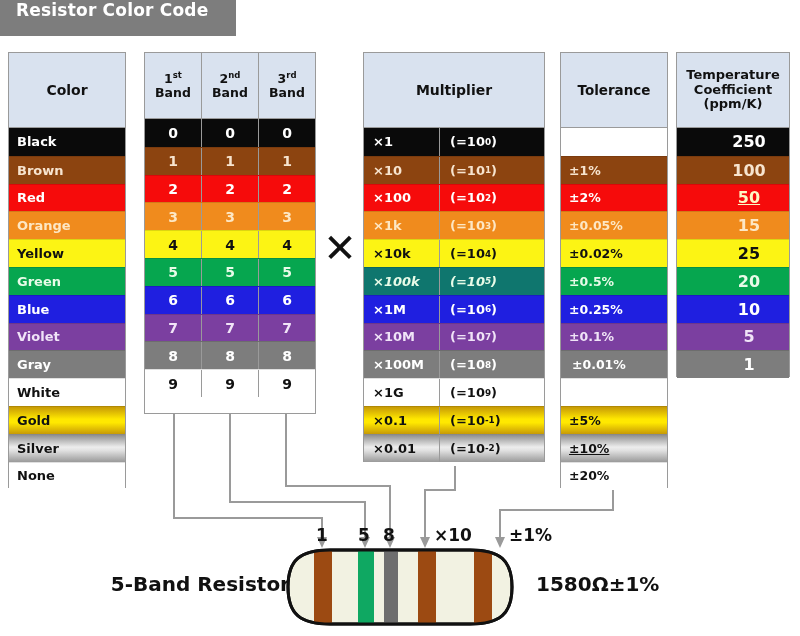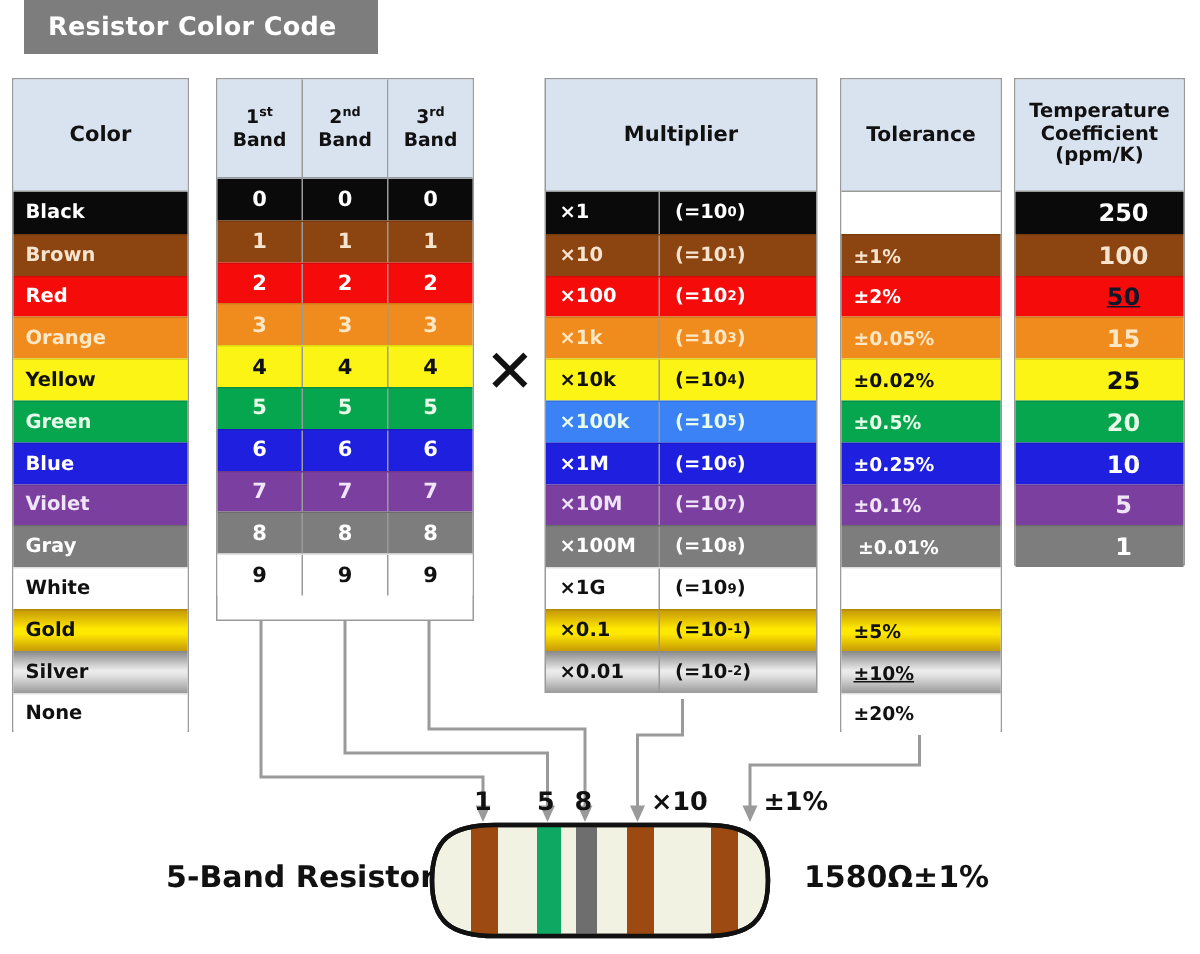--- a/index.html
+++ b/index.html
@@ -8,21 +8,21 @@
     background:#ffffff;
     font-family:"DejaVu Sans","Liberation Sans",sans-serif;
     -webkit-font-smoothing:antialiased;
   }
   .abs{position:absolute;box-sizing:border-box;}
 
   
   #title-bar{
     left:0;top:0;width:236px;height:36px;
     background:#7d7d7d;
-    display:flex;align-items:center;margin-left:16px;
+    display:flex;align-items:flex-start;
   }
   #title-bar .txt{
     color:#ffffff;font-size:17px;font-weight:bold;margin-left:16px;letter-spacing:.2px;
   }
 
   
   .tbl{border:1px solid #9a9a9a;background:#ffffff;}
   .hdr{
     background:#d9e2ef;display:flex;align-items:center;justify-content:center;
     text-align:center;color:#111;font-weight:bold;
@@ -232,21 +232,21 @@
         <div class="m2">(=10<sup>2</sup>)</div>
       </div>
       <div class="row" style="background: rgb(240, 139, 29); color: rgb(253, 231, 196); border-top: 1px solid rgba(0, 0, 0, 0.12);">
         <div class="m1">×1k</div>
         <div class="m2">(=10<sup>3</sup>)</div>
       </div>
       <div class="row" style="background: rgb(252, 244, 20); color: rgb(17, 17, 17); border-top: 1px solid rgba(0, 0, 0, 0.12); justify-content: space-between;">
         <div class="m1">×10k</div>
         <div class="m2">(=10<sup>4</sup>)</div>
       </div>
-      <div class="row" style="background: #3b82f6; color: rgb(232, 251, 232); border-top: 1px solid rgba(0, 0, 0, 0.12);">
+      <div class="row" style="background: #0f766e; color: rgb(232, 251, 232); border-top: 1px solid rgba(0, 0, 0, 0.12); font-style: italic;">
         <div class="m1">×100k</div>
         <div class="m2">(=10<sup>5</sup>)</div>
       </div>
       <div class="row" style="background: rgb(31, 31, 224); color: rgb(255, 255, 255); border-top: 1px solid rgba(0, 0, 0, 0.12);">
         <div class="m1">×1M</div>
         <div class="m2">(=10<sup>6</sup>)</div>
       </div>
       <div class="row" style="background: rgb(123, 63, 160); color: rgb(240, 228, 247); border-top: 1px solid rgba(0, 0, 0, 0.12);">
         <div class="m1">×10M</div>
         <div class="m2">(=10<sup>7</sup>)</div>
@@ -323,21 +323,21 @@
       <span>(ppm/K)</span>
     </span>
   </div>
   <div id="temp-rows">
       <div class="row" style="background: rgb(10, 10, 10); color: rgb(255, 255, 255);">
         <span>250</span>
       </div>
       <div class="row" style="background: rgb(140, 68, 16); color: rgb(247, 228, 207); border-top: 1px solid rgba(0, 0, 0, 0.12);">
         <span>100</span>
       </div>
-      <div class="row" style="background: rgb(246, 11, 11); color: #0f172a; border-top: 1px solid rgba(0, 0, 0, 0.12); text-decoration: underline;">
+      <div class="row" style="background: rgb(246, 11, 11); color: #fef9c3; border-top: 1px solid rgba(0, 0, 0, 0.12); text-decoration: underline;">
         <span>50</span>
       </div>
       <div class="row" style="background: rgb(240, 139, 29); color: rgb(253, 231, 196); border-top: 1px solid rgba(0, 0, 0, 0.12);">
         <span>15</span>
       </div>
       <div class="row" style="background: rgb(252, 244, 20); color: rgb(17, 17, 17); border-top: 1px solid rgba(0, 0, 0, 0.12);">
         <span>25</span>
       </div>
       <div class="row" style="background: rgb(6, 166, 79); color: rgb(232, 251, 232); border-top: 1px solid rgba(0, 0, 0, 0.12);">
         <span>20</span>

